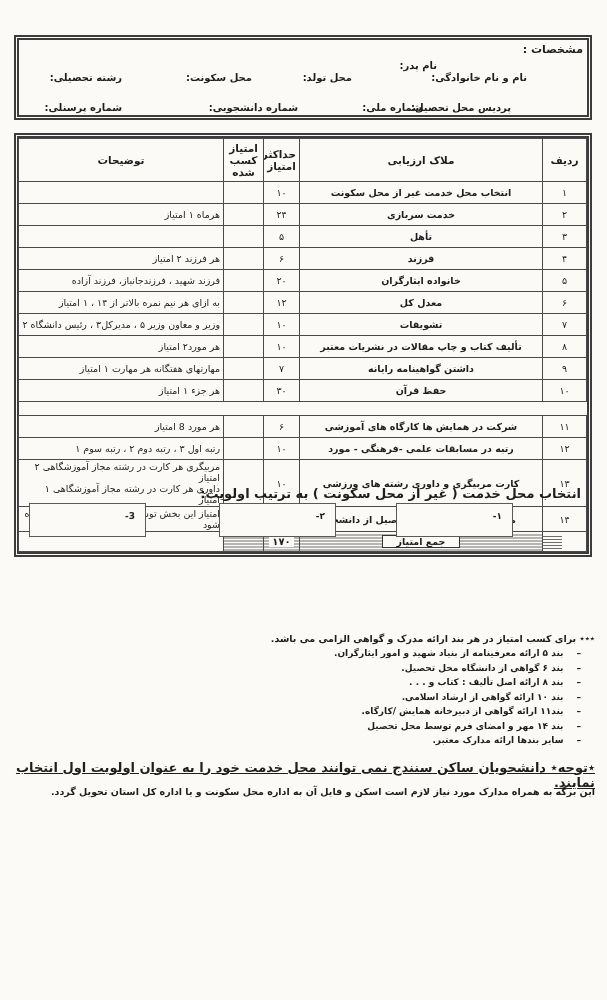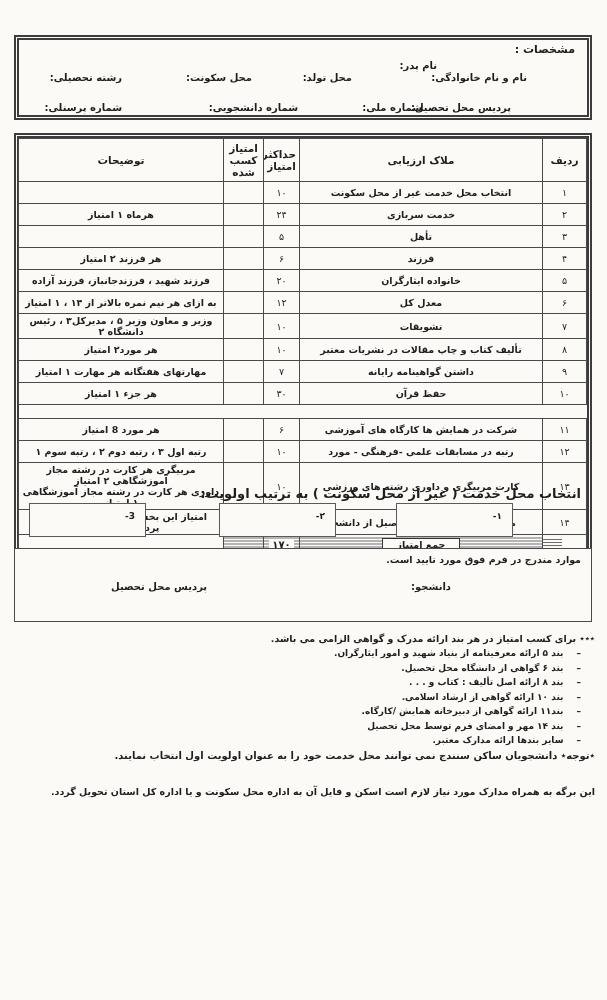--- a/index.html
+++ b/index.html
@@ -4,35 +4,35 @@
 <style>
   html,body{margin:0;padding:0;background:#9a9a9a;}
   .page{
     position:relative;width:607px;height:1000px;margin:0 auto;
     background:#fbfaf7;color:#1e1e1e;overflow:hidden;
     font-family:"DejaVu Sans",sans-serif;direction:rtl;
   }
   
   .hdr-box{position:absolute;left:14px;top:35px;width:578px;height:85px;
     border:5px double #3c3c3c;box-sizing:border-box;background:#fbfaf7;}
-  .hdr-title{position:absolute;right:12px;top:3px;font-size:11px;font-weight:bold;}
+  .hdr-title{position:absolute;right:4px;top:3px;font-size:11px;font-weight:bold;}
   .hdr-field{position:absolute;font-size:10px;font-weight:bold;white-space:nowrap;}
   
   .table-frame{position:absolute;left:14px;top:133px;width:578px;
     border:5px double #3c3c3c;box-sizing:border-box;background:#fbfaf7;}
   table.score{width:100%;border-collapse:collapse;table-layout:fixed;}
   table.score th,table.score td{border:1px solid #4a4a4a;font-size:9.5px;
     padding:1px 3px;overflow:hidden;}
   table.score th{font-weight:bold;height:40px;text-align:center;font-size:10.5px;}
   .multiline{white-space:pre-line;}
   td.c-no{text-align:center;height:19px;}
   td.c-crit{text-align:center;font-weight:600;}
   td.c-max{text-align:center;}
   td.c-earned{}
-  td.c-note{text-align:center;font-weight:700;}
+  td.c-note{text-align:right;font-weight:400;}
   td.small-text{font-size:8px;}
   tr.spacer-row td{height:11px;border-left:none;border-right:none;}
   
   .hatch{background:repeating-linear-gradient(to bottom,rgba(0,0,0,0) 0 2px,#6d6d6d 2px 3px);}
   td.t-no-cell{background:repeating-linear-gradient(to bottom,rgba(0,0,0,0) 0 2px,#6d6d6d 2px 3px);
     background-size:45% 80%;background-repeat:no-repeat;background-position:left center;}
   tr.total-row td{height:17px;}
   .total-label{display:inline-block;border:1px solid #333;background:#fbfaf7;
     padding:0 14px;font-weight:bold;font-size:9.5px;}
   .total-value{display:inline-block;background:#fbfaf7;padding:0 3px;
@@ -50,21 +50,21 @@
     border:1.5px solid #4a4a4a;box-sizing:border-box;background:#fbfaf7;}
   .approval-statement{position:absolute;right:10px;top:5px;font-size:9.5px;font-weight:600;}
   .student-label{position:absolute;right:140px;top:32px;font-size:10px;font-weight:bold;}
   .campus-label{position:absolute;left:96px;top:32px;font-size:10px;font-weight:bold;}
   
   .notes{position:absolute;top:631px;right:12px;left:12px;}
   .notes-intro{font-size:9.5px;font-weight:bold;line-height:15px;}
   .note-line{display:flex;gap:13px;padding-right:14px;font-size:9px;
     font-weight:600;line-height:14.5px;align-items:flex-start;}
   .note-dash{flex:0 0 auto;}
-  .attention{margin-top:0;font-size:10px;font-weight:bold;line-height:15px;}
+  .attention{margin-top:12px;font-size:13px;font-weight:bold;text-decoration:underline;line-height:15px;}
   .delivery{position:absolute;top:786px;right:12px;left:12px;font-size:9.5px;font-weight:bold;}
 </style>
 </head>
 <body>
 
 <div class="page">
 
   <div class="hdr-box">
     <div class="hdr-title">مشخصات :</div>
     <div id="hdr-row1">
@@ -232,25 +232,20 @@
         <span class="p-box-label">-۱</span>
       </div>
       <div class="p-box" style="left: 219px;">
         <span class="p-box-label">-۲</span>
       </div>
       <div class="p-box" style="left: 29px;">
         <span class="p-box-label">-3</span>
       </div>
     </div>
 
-  <div class="approval-box">
-    <div class="approval-statement">موارد مندرج در فرم فوق مورد تایید است.</div>
-    <div class="student-label">دانشجو:</div>
-    <div class="campus-label">پردیس محل تحصیل</div>
-  </div>
 
   <div class="notes">
     <div class="notes-intro">٭٭٭ برای کسب امتیاز در هر بند ارائه مدرک و گواهی الزامی می باشد.</div>
     <div id="note-items">
         <div class="note-line">
           <span class="note-dash">–</span>
           <span>بند ۵ ارائه معرفینامه از بنیاد شهید و امور ایثارگران.</span>
         </div>
         <div class="note-line">
           <span class="note-dash">–</span>

